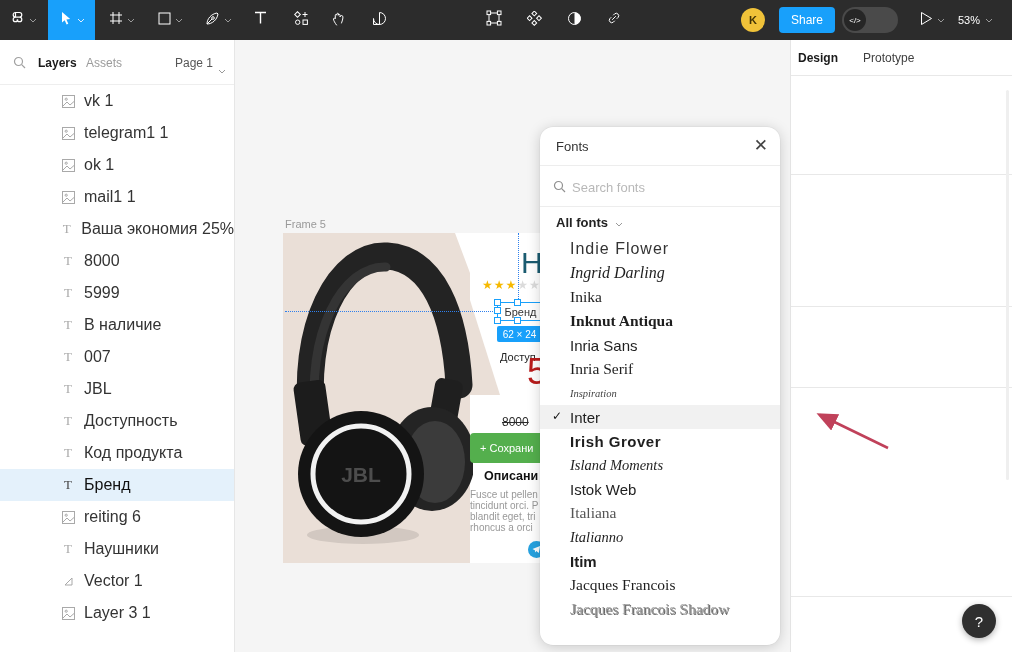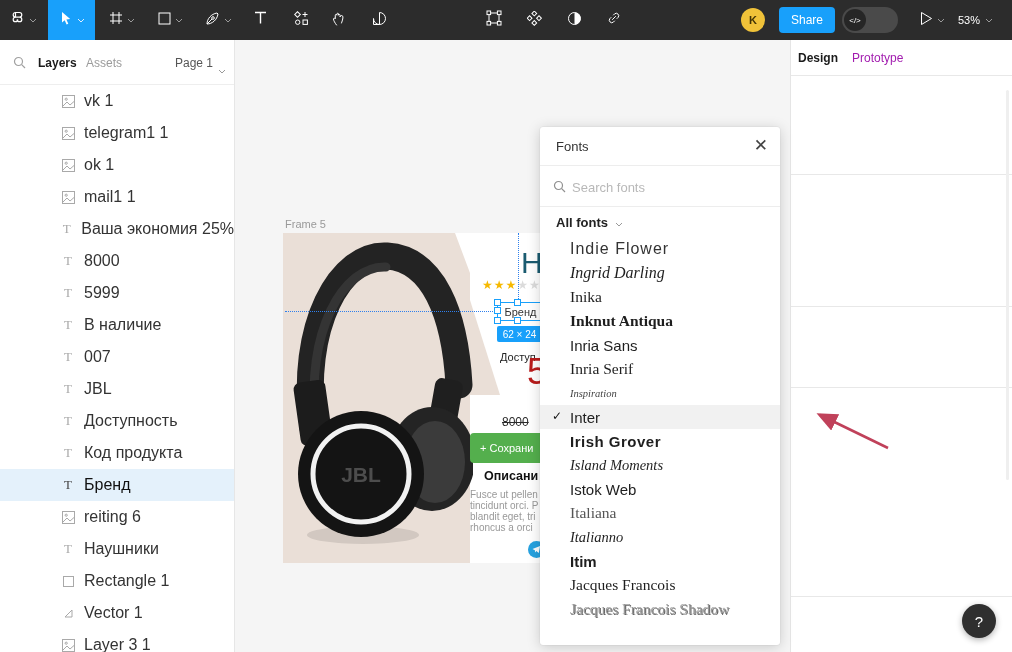--- a/index.html
+++ b/index.html
@@ -48,21 +48,21 @@
   .star { color:#DBDBDB; } .star.on { color:#F6B900; }
   .avail { position:absolute; left:217px; top:118px; font-size:11px; color:#222; white-space:nowrap; }
   .price { position:absolute; left:220px; top:118px; font-size:36px; font-weight:500; color:#b91c1c; white-space:nowrap;margin-left:24px; }
   .oldprice { position:absolute; left:219px; top:182px; font-size:12px; color:#2b2b2b; text-decoration:line-through; }
   .save-btn { position:absolute; left:187px; top:200px; width:120px; height:30px; background:#54AF4D; border-radius:4px; color:#fff; font-size:11px; display:flex; align-items:center; padding-left:10px; white-space:nowrap; }
   .desc-h { position:absolute; left:201px; top:236px; font-size:12.5px; font-weight:bold; color:#111; white-space:nowrap; }
   .desc { position:absolute; left:187px; top:256px; font-size:10px; line-height:11px; color:#999; white-space:nowrap; }
   .tg { position:absolute; left:245px; top:308px; width:17px; height:17px; border-radius:50%; background:#27A2E0; display:flex; align-items:center; justify-content:center; }
 
   
-  #fonts-modal { position:absolute; left:540px; top:127px; width:240px; height:518px; background:#fff; border-radius:3px; box-shadow:0 2px 14px rgba(0,0,0,.18), 0 0 0 0.5px rgba(0,0,0,.06); z-index:50; }
+  #fonts-modal { position:absolute; left:540px; top:127px; width:240px; height:518px; background:#fff; border-radius:13px; box-shadow:0 2px 14px rgba(0,0,0,.18), 0 0 0 0.5px rgba(0,0,0,.06); z-index:50; }
   #fm-head { position:relative; height:39px; border-bottom:1px solid #EDEDED; }
   #fm-title { position:absolute; left:16px; top:12px; font-size:13px; color:#333; }
   #fm-close { position:absolute; right:12px; top:8px; font-size:17px; color:#444; cursor:pointer; line-height:22px; }
   #fm-search { position:relative; height:41px; border-bottom:1px solid #EDEDED; }
   #fm-search svg { position:absolute; left:13px; top:14px; }
   #fm-search input { position:absolute; left:32px; top:8px; width:190px; height:26px; border:none; outline:none; font-size:13px; color:#333; font-family:"Liberation Sans","DejaVu Sans",sans-serif; }
   #fm-search input::placeholder { color:#B8B8B8; }
   #fm-filter { position:relative; height:30px; display:flex; align-items:center; padding-left:16px; gap:7px; font-size:13px; font-weight:bold; color:#222; }
   #fonts-list { position:absolute; top:110px; left:0; right:0; bottom:0; overflow:hidden; }
   .f-row { position:relative; height:24px; display:flex; align-items:center; padding-left:30px; color:#1E1E1E; cursor:pointer; }
@@ -353,28 +353,20 @@
         <span class="l-label">reiting 6</span>
       </div>
       <div class="layer-row">
         <span class="l-icon">
           <span class="ticon">T</span>
         </span>
         <span class="l-label">Наушники</span>
       </div>
       <div class="layer-row">
         <span class="l-icon">
-          <svg width="11" height="11">
-            <rect x="0.5" y="0.5" width="10" height="10" fill="none" stroke="currentColor"></rect>
-          </svg>
-        </span>
-        <span class="l-label">Rectangle 1</span>
-      </div>
-      <div class="layer-row">
-        <span class="l-icon">
           <svg width="11" height="11" viewBox="0 0 11 11" fill="none" stroke="currentColor">
             <path d="M2 9L9 2v7z"></path>
           </svg>
         </span>
         <span class="l-label">Vector 1</span>
       </div>
       <div class="layer-row">
         <span class="l-icon">
           <svg width="13" height="13" viewBox="0 0 13 13" fill="none" stroke="currentColor">
             <rect x="0.5" y="0.5" width="12" height="12"></rect>
@@ -513,21 +505,21 @@
       </div>
       <div class="f-row">
         <span class="f-serif-shadow">Jacques Francois Shadow</span>
       </div>
     </div>
 </div>
 
 <aside id="right-panel">
   <div style="position:relative;height:36px;border-bottom:1px solid #E8E8E8">
     <span class="rp-t" style="left:7px;top:11px;font-weight:bold;color:#1b1b1b">Design</span>
-    <span class="rp-t" style="left:61px;top:11px;color:#a21caf">Prototype</span>
+    <span class="rp-t" style="left:72px;top:11px;color:#404040">Prototype</span>
   </div>
 
   <div>
     
     
     
     
     
   </div>
 

